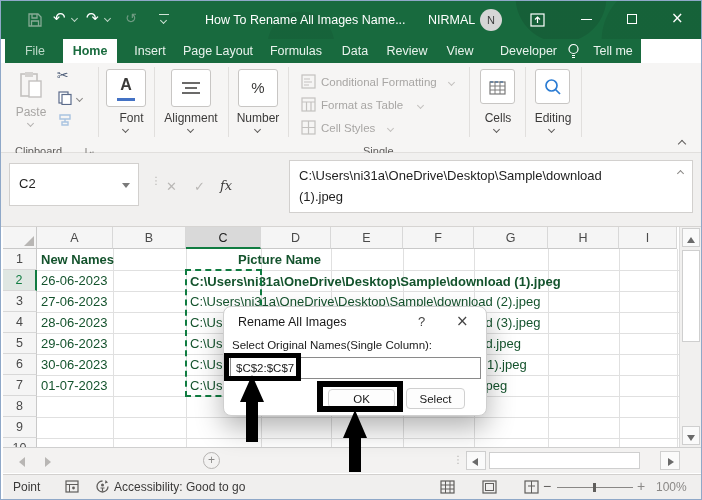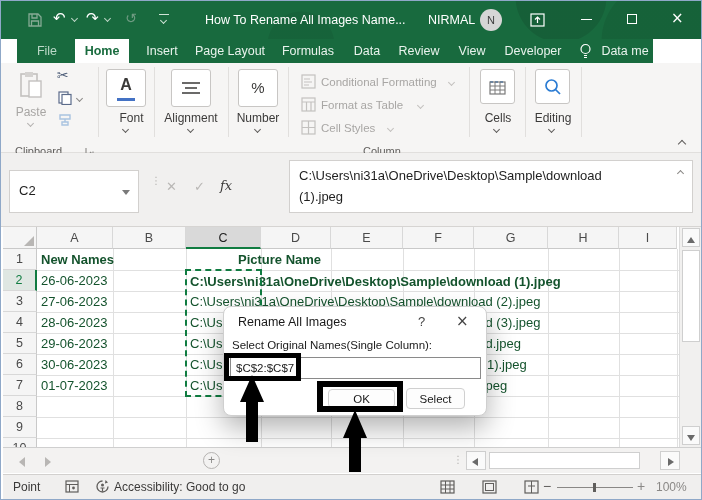--- a/index.html
+++ b/index.html
@@ -10,21 +10,21 @@
   .glyph{font-family:"DejaVu Sans",sans-serif;}
   
   .titlebar{left:0;top:0;width:702px;height:38px;background:#186a3e;
     background-image:radial-gradient(circle 46px at 560px -4px, rgba(0,0,0,.10) 0 45px, transparent 46px),
                      radial-gradient(circle 60px at 660px 40px, rgba(0,0,0,.08) 0 59px, transparent 60px),
                      radial-gradient(circle 34px at 300px 44px, rgba(0,0,0,.07) 0 33px, transparent 34px);}
   .tb-txt{color:#fff;font-size:12.5px;line-height:38px;white-space:nowrap;}
   .cvd{display:inline-block;width:5px;height:5px;border-right:1.4px solid currentColor;border-bottom:1.4px solid currentColor;transform:rotate(45deg);}
   .cvu{display:inline-block;width:6px;height:6px;border-right:1.6px solid currentColor;border-bottom:1.6px solid currentColor;transform:rotate(-135deg);}
   
-  .tabbar{left:16px;top:38px;width:636px;height:24px;background:#186a3e;}
+  .tabbar{left:4px;top:38px;width:636px;height:24px;background:#186a3e;}
   .rtab{position:absolute;top:0;height:24px;line-height:24px;text-align:center;color:#e9f3ed;font-size:12.5px;cursor:default;}
   .rtab.active{background:#fff;color:#1a6c3f;font-weight:700;}
   
   .ribbon{left:0;top:62px;width:702px;height:90px;background:#f6f5f4;border-bottom:1px solid #e1dfdd;}
   .gsep{position:absolute;top:4px;height:70px;border-left:1px solid #e1dfdd;width:0;}
   .glabel{position:absolute;font-size:11px;color:#605e5c;white-space:nowrap;}
   .bigbtn{position:absolute;width:40px;height:38px;background:#fff;border:1px solid #c8c6c4;border-radius:3px;text-align:center;}
   .btnlabel{position:absolute;font-size:12px;color:#3b3a39;white-space:nowrap;text-align:center;}
   .grayed{color:#a8a6a4;}
   .styles-item{position:absolute;font-size:11.5px;color:#a8a6a4;white-space:nowrap;}
@@ -86,26 +86,26 @@
 
   <div class="abs tabbar">
     <span class="rtab" style="left:8px;width:44px;color:#bcd9c8;">File</span>
     <span class="rtab active" style="left:58px;width:54px;">Home</span>
     <span class="rtab" style="left:120px;width:50px;">Insert</span>
     <span class="rtab" style="left:174px;width:78px;">Page Layout</span>
     <span class="rtab" style="left:258px;width:66px;">Formulas</span>
     <span class="rtab" style="left:328px;width:44px;">Data</span>
     <span class="rtab" style="left:376px;width:52px;">Review</span>
     <span class="rtab" style="left:432px;width:46px;">View</span>
-    <span class="rtab" style="left:480px;width:72px;">Developer</span>
+    <span class="rtab" style="left:480px;width:72px;text-align:right;">Developer</span>
     <svg class="abs" style="left:562px;top:4px;" width="13" height="17" viewBox="0 0 13 17">
       <circle cx="6.5" cy="6" r="4.5" fill="none" stroke="#fff" stroke-width="1.2"></circle>
       <path d="M5 12.5 h3 M5 14.5 h3" stroke="#fff" stroke-width="1.2"></path>
     </svg>
-    <span class="rtab" style="left:582px;width:52px;">Data me</span>
+    <span class="rtab" style="left:582px;width:52px;">Tell me</span>
     <svg class="abs" style="left:662px;top:5px;" width="20" height="15" viewBox="0 0 20 15">
       <path d="M1.5 1.5 h17 v9 h-11 l-3.5 3 v-3 h-2.5 z" fill="none" stroke="#fff" stroke-width="1.3"></path>
     </svg>
   </div>
 
   <div class="abs ribbon">
     <span class="gsep" style="left:97px;"></span>
       <span class="gsep" style="left:153px;"></span>
     <span class="gsep" style="left:227px;"></span>
       <span class="gsep" style="left:287px;"></span>
@@ -166,21 +166,21 @@
       <path d="M1 5 h13 M5.5 5 v9 M10 5 v9" stroke="#c3c1bf" stroke-width="1.2"></path>
     </svg>
     <span class="styles-item" style="left:320px;top:36px;">Format as Table</span>
     <span class="abs cvd" style="left:417px;top:40px;color:#c3c1bf;"></span>
     <svg class="abs" style="left:300px;top:57px;" width="15" height="15" viewBox="0 0 15 15">
       <rect x="1" y="1" width="13" height="13" fill="none" stroke="#c3c1bf" stroke-width="1.2"></rect>
       <path d="M1 7.5 h13 M7.5 1 v13" stroke="#c3c1bf" stroke-width="1.2"></path>
     </svg>
     <span class="styles-item" style="left:320px;top:59px;">Cell Styles</span>
     <span class="abs cvd" style="left:387px;top:63px;color:#c3c1bf;"></span>
-    <span class="glabel" style="left:362px;top:82px;">Column</span>
+    <span class="glabel" style="left:362px;top:82px;">Single</span>
 
     <div class="bigbtn" style="left:479px;top:6px;width:35px;height:35px;">
       <svg width="19" height="19" viewBox="0 0 19 19" style="margin-top:7px;">
         <path d="M2 5 h15" stroke="#2b7cd3" stroke-width="1.6" stroke-dasharray="3 2"></path>
         <rect x="2" y="5" width="15" height="12" fill="none" stroke="#7a7a7a" stroke-width="1.2"></rect>
         <path d="M2 9 h15 M2 13 h15 M7 5 v12 M12 5 v12" stroke="#7a7a7a" stroke-width="1"></path>
       </svg>
     </div>
     <span class="btnlabel" style="left:471px;top:48px;width:52px;">Cells</span>
     <span class="abs cvd" style="left:493px;top:64px;color:#605e5c;"></span>
@@ -191,21 +191,21 @@
         <path d="M11.5 11.5 L16 16" stroke="#2b7cd3" stroke-width="1.7"></path>
       </svg>
     </div>
     <span class="btnlabel" style="left:526px;top:48px;width:52px;">Editing</span>
     <span class="abs cvd" style="left:548px;top:64px;color:#605e5c;"></span>
 
     <span class="abs cvu" style="left:678px;top:78px;color:#605e5c;"></span>
   </div>
 
   <div class="abs fstrip">
-    <div class="whitebox" style="left:8px;top:17px;width:130px;height:43px;">
+    <div class="whitebox" style="left:8px;top:10px;width:130px;height:43px;">
       <span class="abs" style="left:9px;top:12px;font-size:13px;color:#1f1f1f;">C2</span>
       <span class="abs" style="left:112px;top:19px;width:0;height:0;border-left:4px solid transparent;border-right:4px solid transparent;border-top:5px solid #7a7a7a;"></span>
     </div>
     <span class="abs" style="left:150px;top:24px;color:#b5b3b1;font-size:10px;letter-spacing:0;line-height:8px;">⋮</span>
     <span class="abs glyph" style="left:165px;top:26px;color:#b9b7b5;font-size:13px;">✕</span>
     <span class="abs glyph" style="left:193px;top:26px;color:#b9b7b5;font-size:13px;">✓</span>
     <span class="abs" style="left:219px;top:25px;color:#3b3a39;font-size:13px;font-style:italic;font-family:'DejaVu Serif',serif;">fx</span>
     <div class="whitebox" style="left:288px;top:7px;width:404px;height:53px;">
       <span class="abs" style="left:9px;top:7px;font-size:13px;color:#1f1f1f;white-space:nowrap;">C:\Users\ni31a\OneDrive\Desktop\Sample\download</span>
       <span class="abs" style="left:9px;top:28px;font-size:13px;color:#1f1f1f;white-space:nowrap;">(1).jpeg</span>

